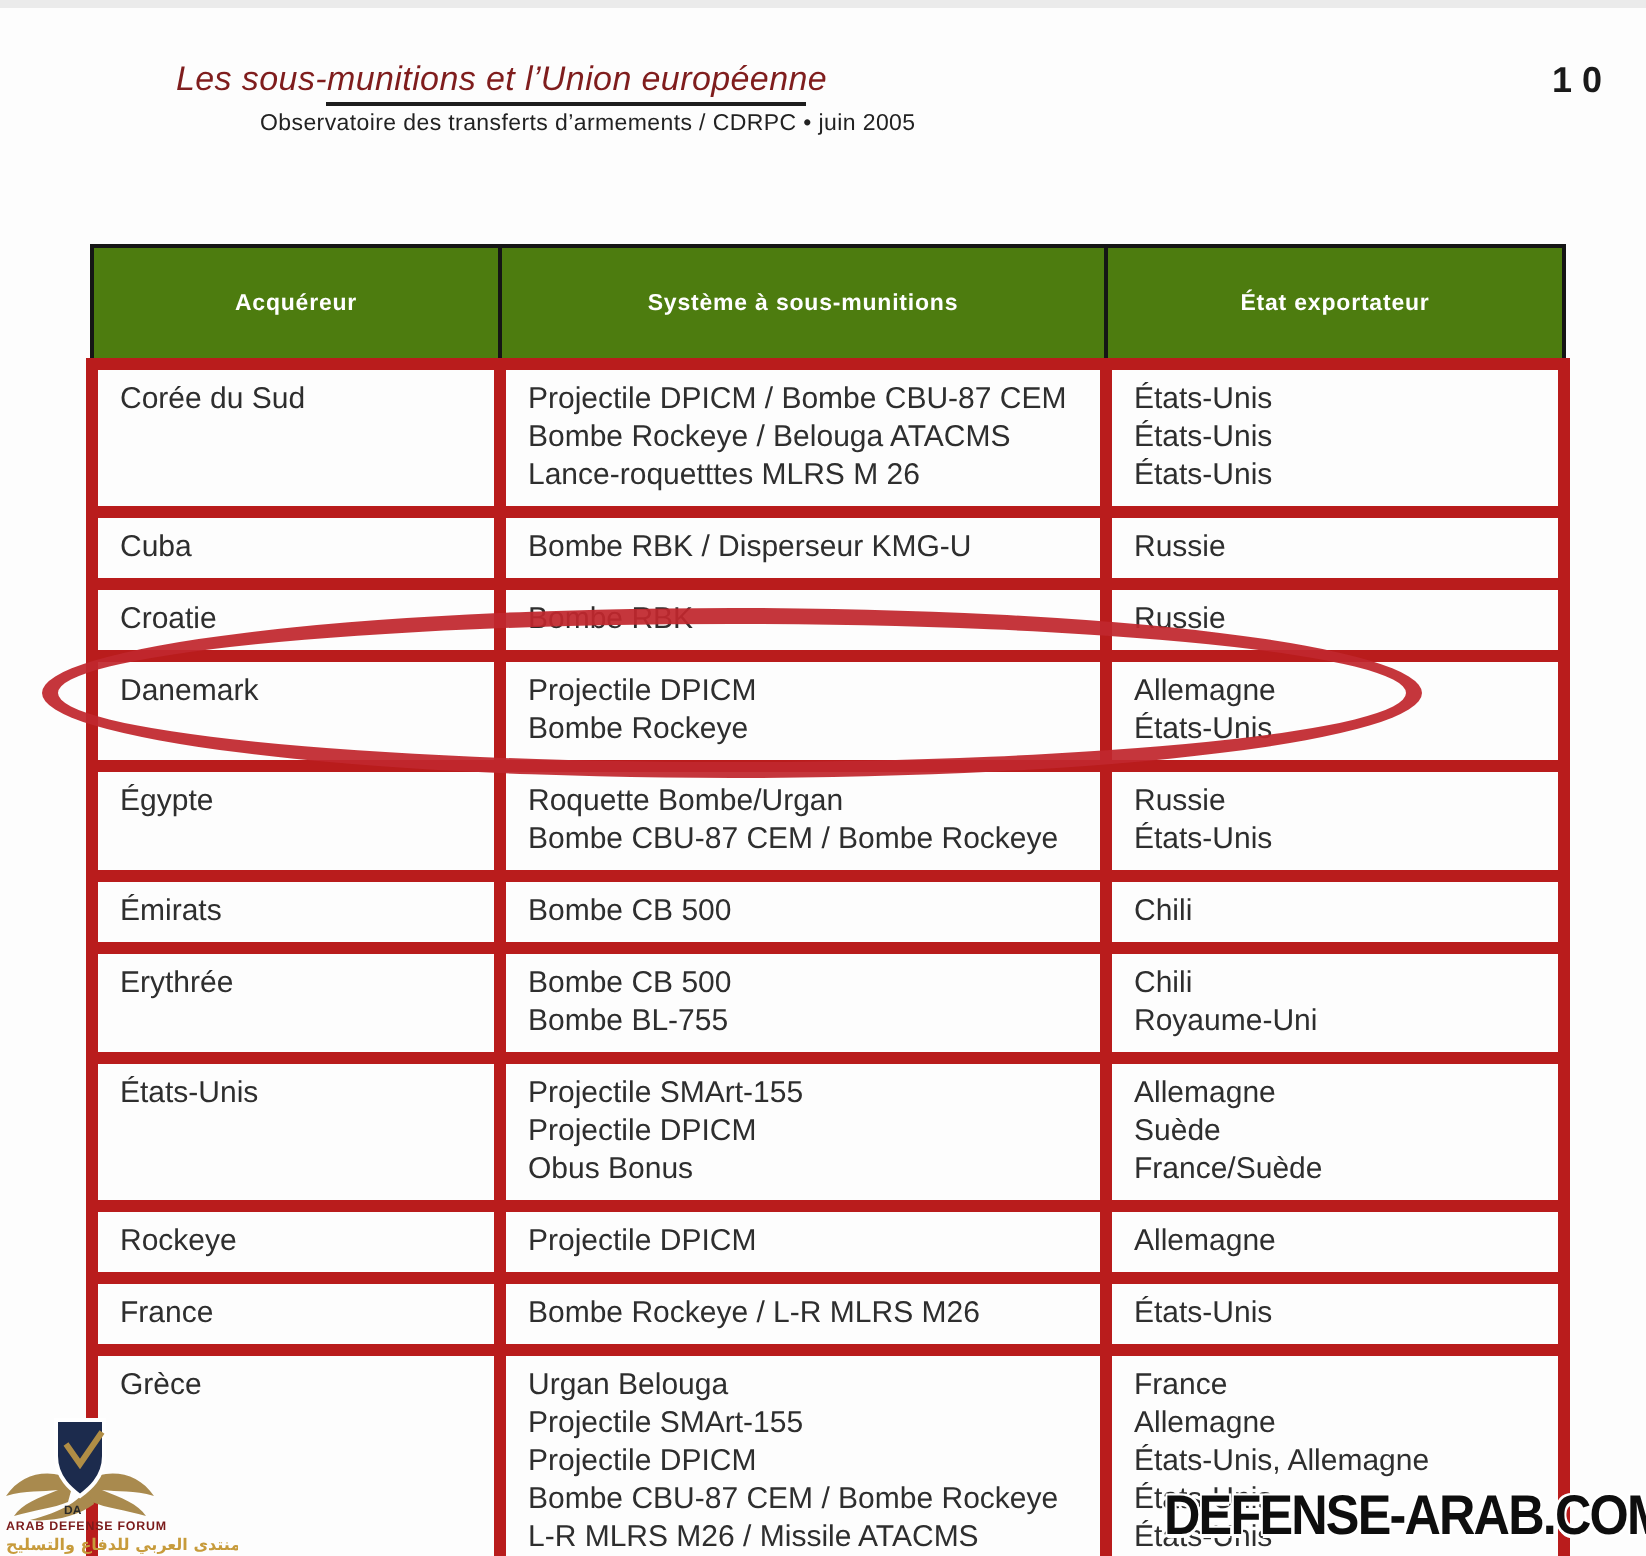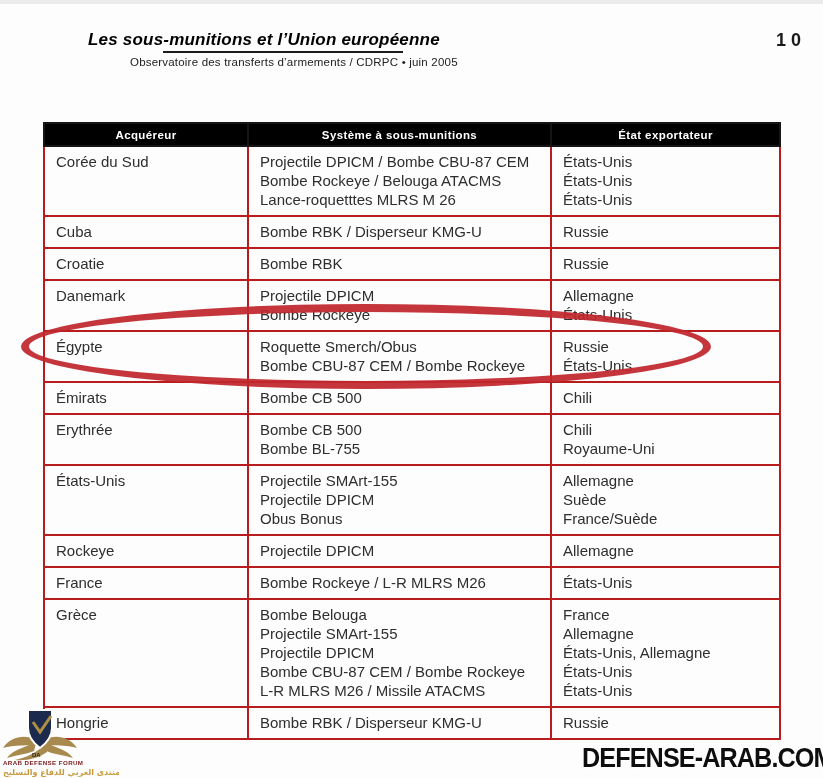--- a/index.html
+++ b/index.html
@@ -4,44 +4,44 @@
 <style>
   html,body{margin:0;padding:0;}
   body{
     width:823px;height:778px;position:relative;overflow:hidden;
     background:#fdfdfd;
     font-family:"Liberation Sans", sans-serif;
   }
   .topbar{position:absolute;top:0;left:0;width:823px;height:4px;background:#ebebeb;}
   .doc-title{
     position:absolute;left:88px;top:30px;
-    font-size:17px;font-weight:bold;font-style:italic;color:#000000;
+    font-size:17px;font-weight:normal;font-style:italic;color:#7f1d1d;
     letter-spacing:0.2px;white-space:nowrap;
   }
   .title-rule{position:absolute;left:163px;top:51px;width:240px;height:2px;background:#1d1d1d;}
   .doc-subtitle{
     position:absolute;left:130px;top:56px;
     font-size:11.5px;font-weight:normal;color:#222;letter-spacing:0.2px;white-space:nowrap;
   }
   .page-num{
     position:absolute;left:752px;top:30px;
     font-size:18px;font-weight:bold;color:#1a1a1a;letter-spacing:5px;margin-left:24px;
   }
   table.muni{
     position:absolute;left:43px;top:122px;width:736px;
     border-collapse:collapse;table-layout:fixed;
   }
   table.muni th{
-    background:#000000;color:#ffffff;
+    background:#4d7c0f;color:#ffffff;
     font-size:11.5px;font-weight:bold;letter-spacing:0.4px;
     height:21px;text-align:center;vertical-align:middle;
-    border:2px solid #151515;padding:0;
+    border:2px solid #151515;padding:17px;
   }
   table.muni td{
-    border:2px solid #b91c1c;
+    border:6px solid #b91c1c;
     vertical-align:top;
     padding:5px 11px 6px 11px;
     font-size:15px;line-height:19px;color:#2e2e2e;
     overflow:hidden;white-space:nowrap;
   }
   .red-ellipse{
     position:absolute;left:21px;top:304px;width:690px;height:85px;
     box-sizing:border-box;border:8px solid #c1272d;border-radius:50%;
     opacity:0.93;pointer-events:none;z-index:5;
   }
@@ -116,21 +116,21 @@
           <div>Bombe Rockeye</div>
         </td>
         <td>
           <div>Allemagne</div>
           <div>États-Unis</div>
         </td>
       </tr>
       <tr>
         <td>Égypte</td>
         <td>
-          <div>Roquette Smerch/Obus</div>
+          <div>Roquette Bombe/Urgan</div>
           <div>Bombe CBU-87 CEM / Bombe Rockeye</div>
         </td>
         <td>
           <div>Russie</div>
           <div>États-Unis</div>
         </td>
       </tr>
       <tr>
         <td>Émirats</td>
         <td>
@@ -178,21 +178,21 @@
         <td>
           <div>Bombe Rockeye / L-R MLRS M26</div>
         </td>
         <td>
           <div>États-Unis</div>
         </td>
       </tr>
       <tr>
         <td>Grèce</td>
         <td>
-          <div>Bombe Belouga</div>
+          <div>Urgan Belouga</div>
           <div>Projectile SMArt-155</div>
           <div>Projectile DPICM</div>
           <div>Bombe CBU-87 CEM / Bombe Rockeye</div>
           <div>L-R MLRS M26 / Missile ATACMS</div>
         </td>
         <td>
           <div>France</div>
           <div>Allemagne</div>
           <div>États-Unis, Allemagne</div>
           <div>États-Unis</div>

